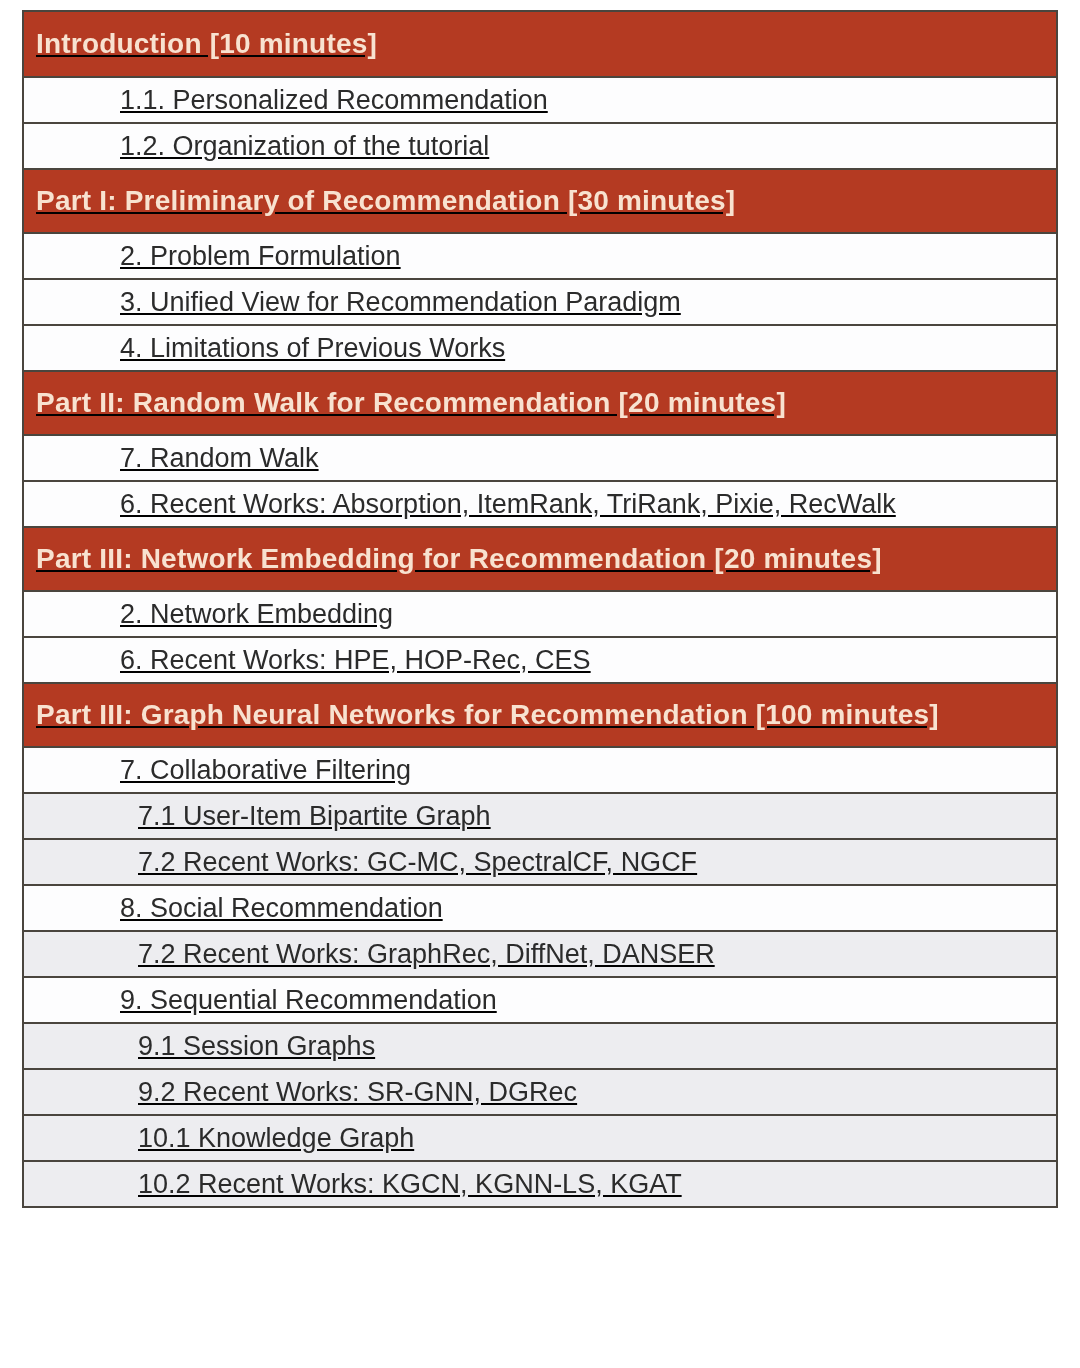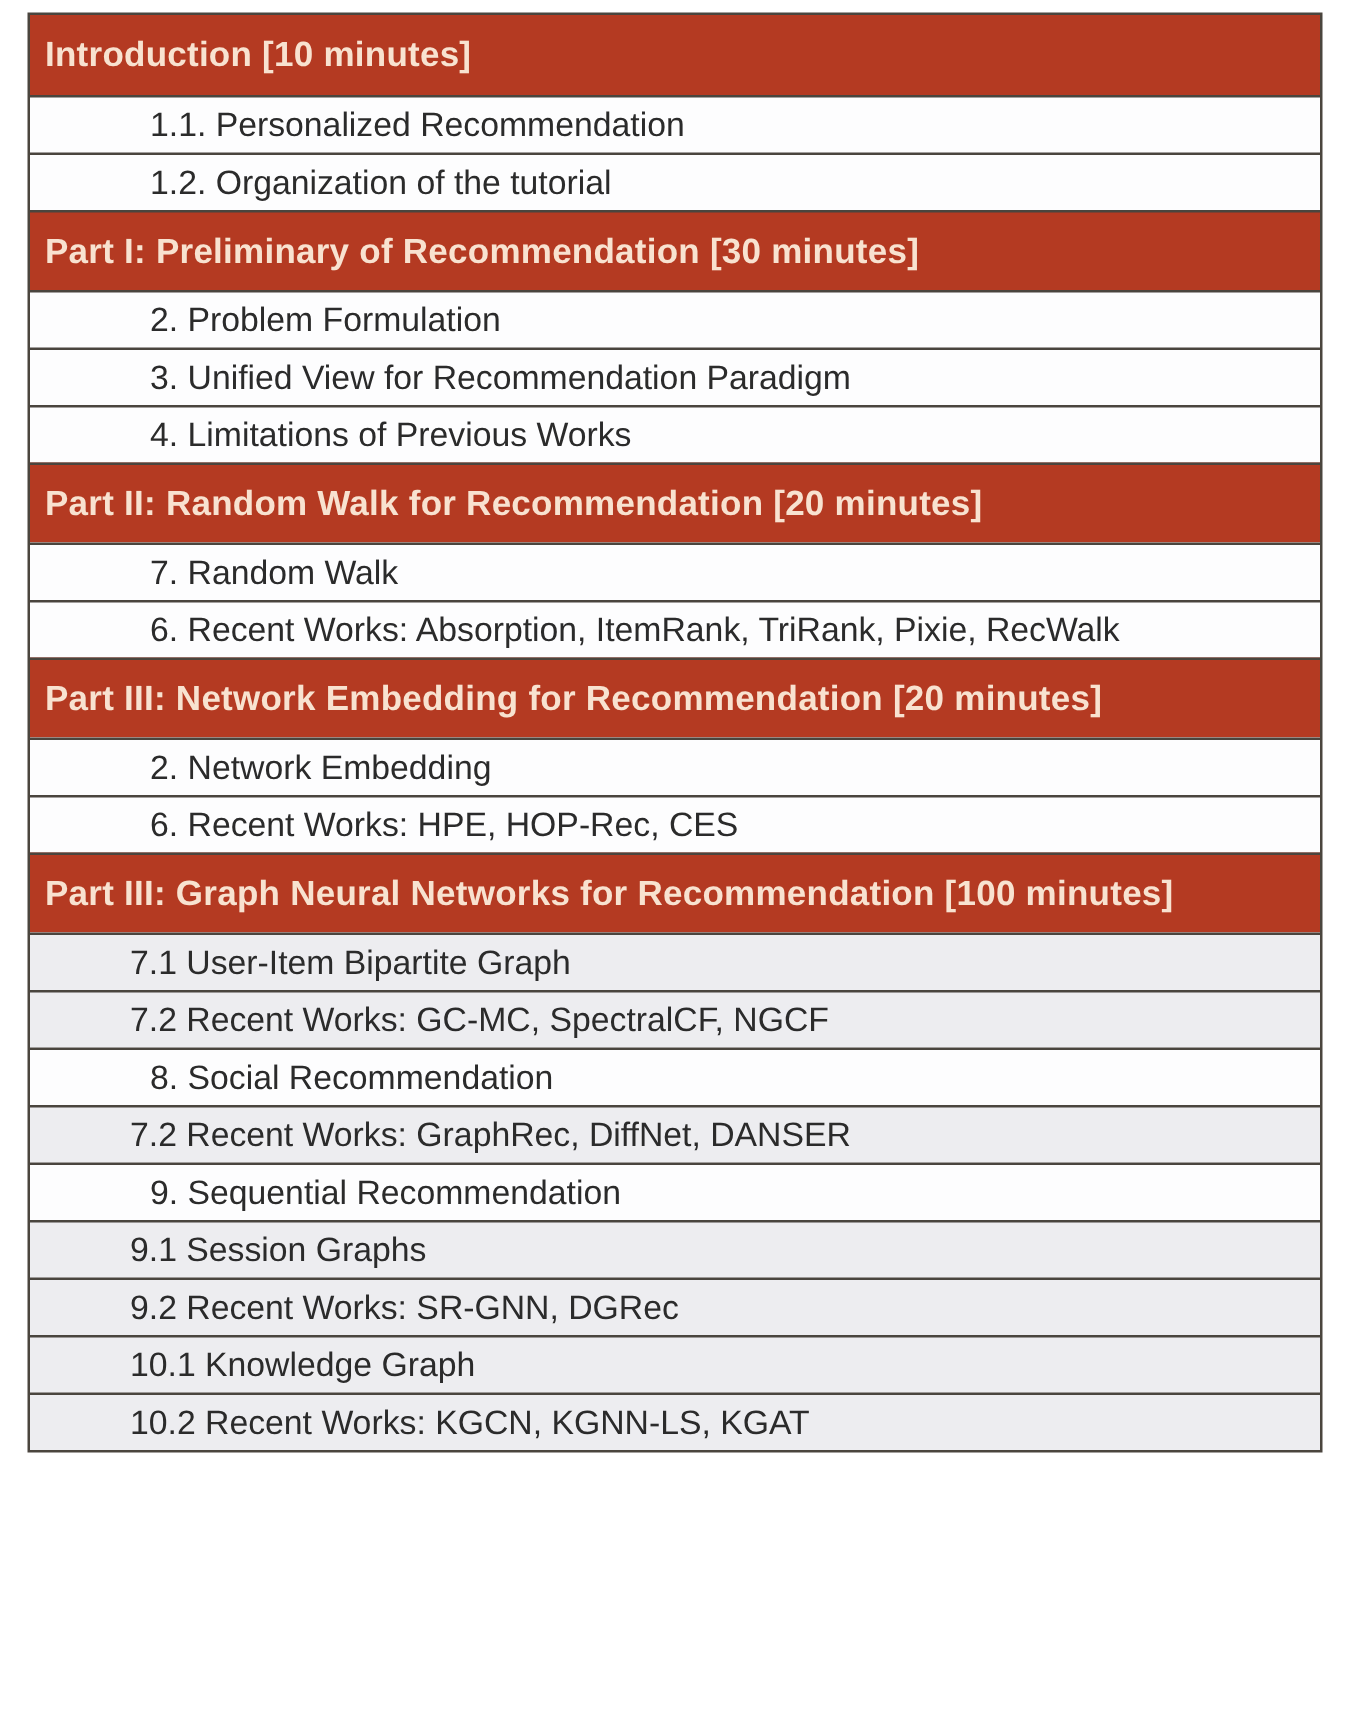--- a/index.html
+++ b/index.html
@@ -20,20 +20,21 @@
   }
   .page {
     width: 1080px;
     height: 1368px;
     padding: 10px 22px 16px 22px;
   }
   .toc-table {
     width: 100%;
     border: 2px solid var(--border);
     background: var(--item-bg);
+    text-decoration: underline;
   }
   .row {
     display: flex;
     align-items: center;
     border-top: 2px solid var(--border);
     width: 100%;
     overflow: hidden;
     white-space: nowrap;
   }
   .row:first-child { border-top: none; }
@@ -51,21 +52,21 @@
     background: var(--item-bg);
     color: var(--text);
     font-size: 27px;
     padding-left: 96px;
   }
   .row.subitem {
     height: 46px;
     background: var(--subitem-bg);
     color: var(--text);
     font-size: 27px;
-    padding-left: 80px;
+    padding-left: 114px;
   }
 </style>
 </head>
 <body>
 
 <div class="page">
   <div class="toc-table">
 
   <div class="row header">Introduction [10 minutes]</div>
       <div class="row item">1.1. Personalized Recommendation</div>
@@ -74,20 +75,21 @@
       <div class="row item">2. Problem Formulation</div>
       <div class="row item">3. Unified View for Recommendation Paradigm</div>
       <div class="row item">4. Limitations of Previous Works</div>
       <div class="row header">Part II: Random Walk for Recommendation [20 minutes]</div>
       <div class="row item">7. Random Walk</div>
       <div class="row item">6. Recent Works: Absorption, ItemRank, TriRank, Pixie, RecWalk</div>
       <div class="row header">Part III: Network Embedding for Recommendation [20 minutes]</div>
       <div class="row item">2. Network Embedding</div>
       <div class="row item">6. Recent Works: HPE, HOP-Rec, CES</div>
       <div class="row header">Part III: Graph Neural Networks for Recommendation [100 minutes]</div>
+      <div class="row item">7. Collaborative Filtering</div>
       <div class="row subitem">7.1 User-Item Bipartite Graph</div>
       <div class="row subitem">7.2 Recent Works: GC-MC, SpectralCF, NGCF</div>
       <div class="row item">8. Social Recommendation</div>
       <div class="row subitem">7.2 Recent Works: GraphRec, DiffNet, DANSER</div>
       <div class="row item">9. Sequential Recommendation</div>
       <div class="row subitem">9.1 Session Graphs</div>
       <div class="row subitem">9.2 Recent Works: SR-GNN, DGRec</div>
       <div class="row subitem">10.1 Knowledge Graph</div>
       <div class="row subitem">10.2 Recent Works: KGCN, KGNN-LS, KGAT</div>
     </div>

